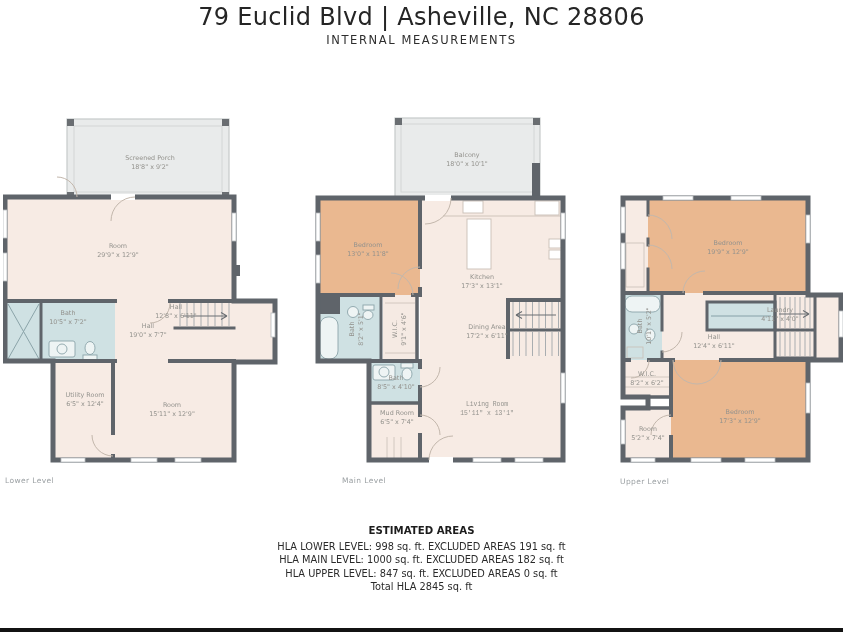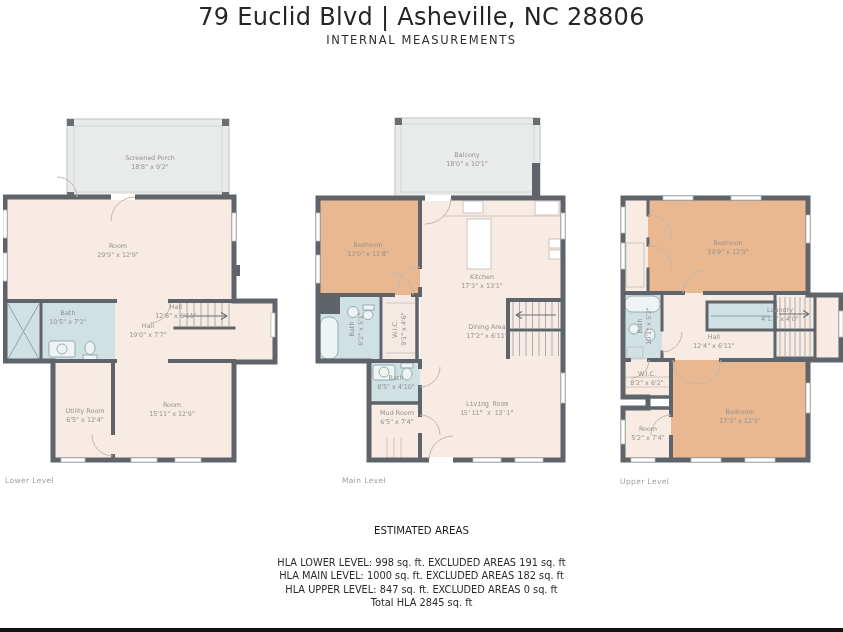--- a/index.html
+++ b/index.html
@@ -10,21 +10,21 @@
   .subtitle{position:absolute;top:33px;left:0;width:100%;text-align:center;
          font-size:11.5px;color:#2e2e2e;letter-spacing:1.6px;}
   .plan{position:absolute;}
   .plan svg{position:absolute;left:0;top:0;}
   .rlabel{position:absolute;transform:translate(-50%,-50%);text-align:center;
           color:#93928d;font-size:6.4px;line-height:1.45;white-space:nowrap;}
   .rlabel.rot{transform:translate(-50%,-50%) rotate(-90deg);}
   .caption{position:absolute;font-size:7.5px;color:#9ba0a3;letter-spacing:.4px;}
   .areas{position:absolute;top:524px;left:0;width:100%;text-align:center;
          color:#2a2a2a;font-size:9.8px;line-height:13.6px;}
-  .areas .atitle{font-weight:normal;font-size:10.2px;color:#1c1c1c;margin-bottom:18px;}
+  .areas .atitle{font-weight:bold;font-size:10.2px;color:#1c1c1c;margin-bottom:2px;}
   .footer{position:absolute;top:604px;left:0;width:100%;text-align:center;
           font-size:8.8px;line-height:12px;color:#4c4c4c;}
   .bottombar{position:absolute;left:0;top:628px;width:843px;height:4px;background:#131313;}
 </style>
 </head>
 <body>
 
 <div class="page">
 
   <div class="title">79 Euclid Blvd | Asheville, NC 28806</div>
@@ -98,21 +98,21 @@
         <div>10'5" x 7'2"</div>
       </div>
     <div class="rlabel" style="left:173px;top:197px;">
       <div>Hall</div>
         <div>12'8" x 6'11"</div>
       </div>
     <div class="rlabel" style="left:145px;top:216px;">
       <div>Hall</div>
         <div>19'0" x 7'7"</div>
       </div>
-    <div class="rlabel" style="left:82px;top:301px;">
+    <div class="rlabel" style="left:82px;top:285px;">
       <div>Utility Room</div>
         <div>6'5" x 12'4"</div>
       </div>
     <div class="rlabel" style="left:169px;top:295px;">
       <div>Room</div>
         <div>15'11" x 12'9"</div>
       </div>
   </div>
   <div class="caption" style="left:5px;top:476px;">Lower Level</div>
 

